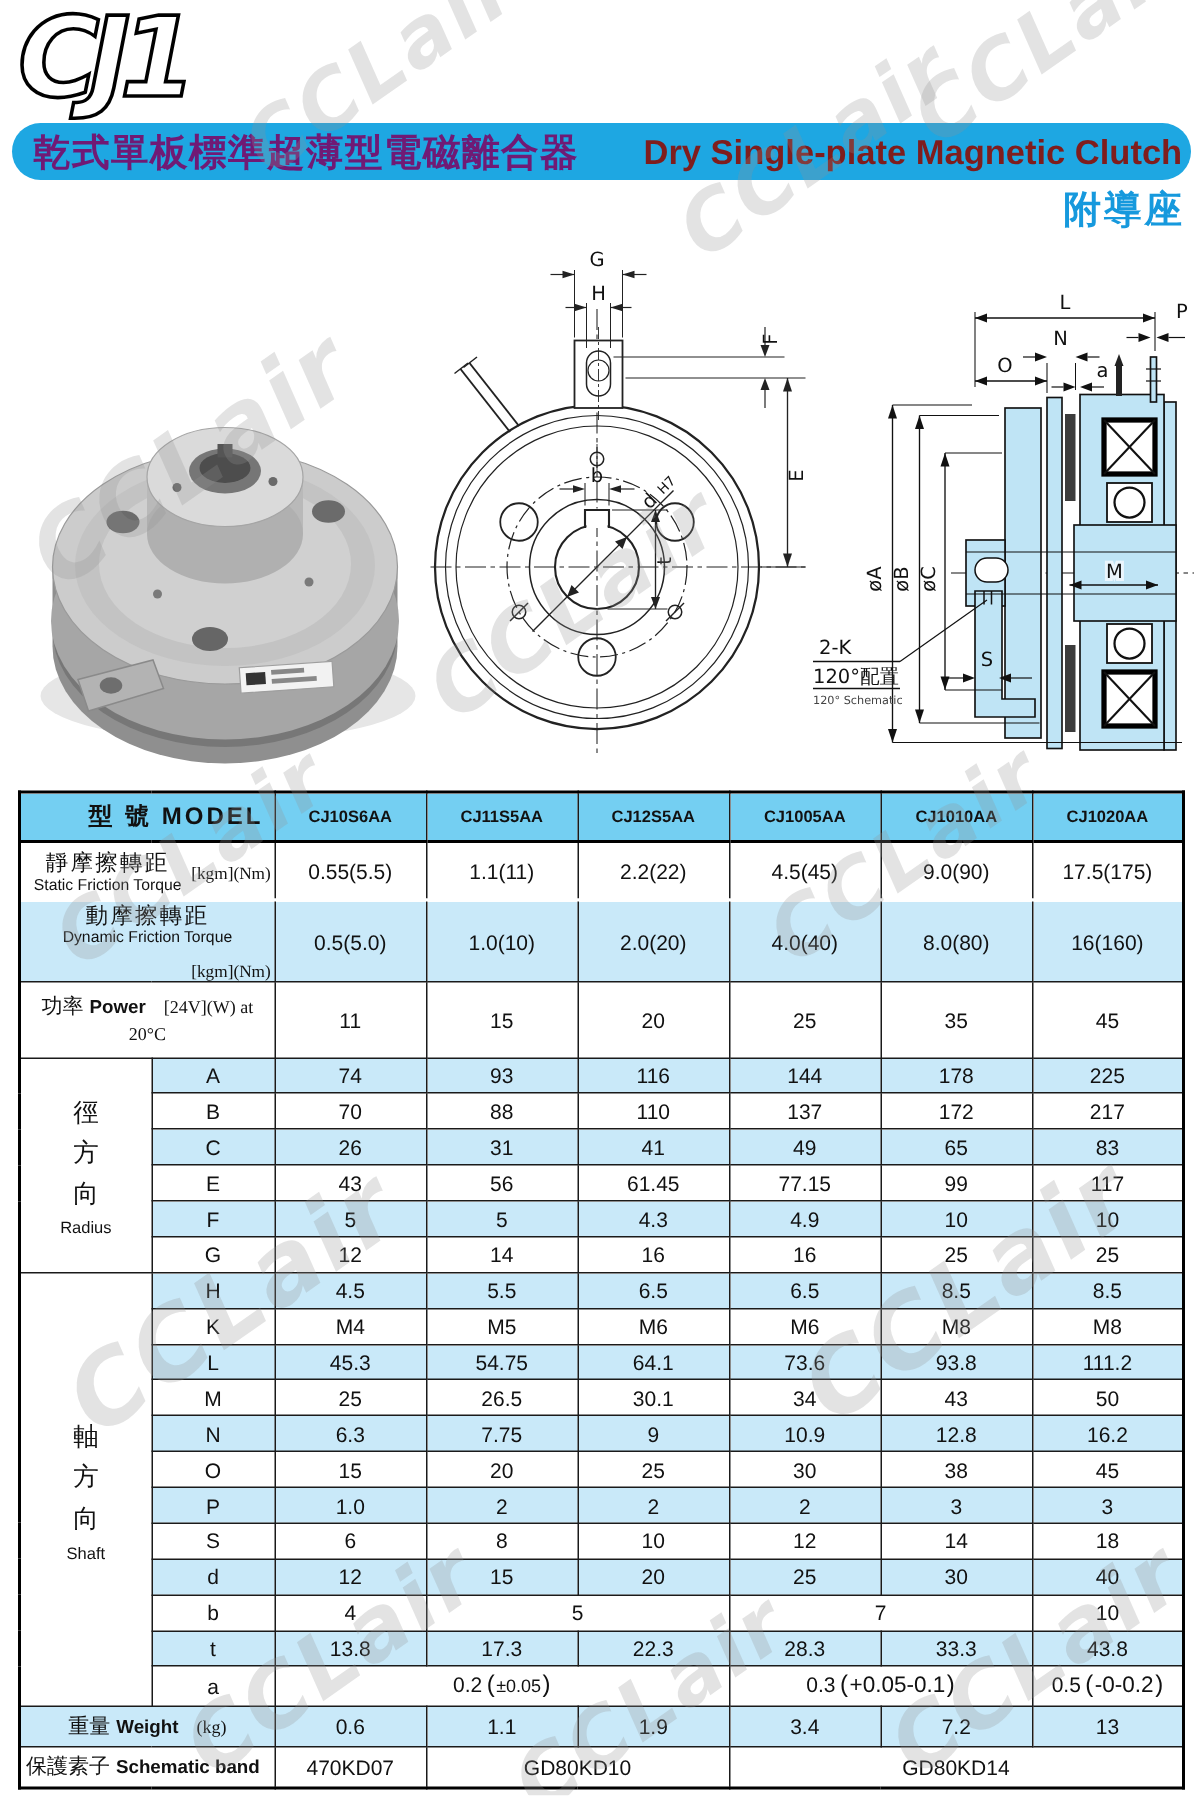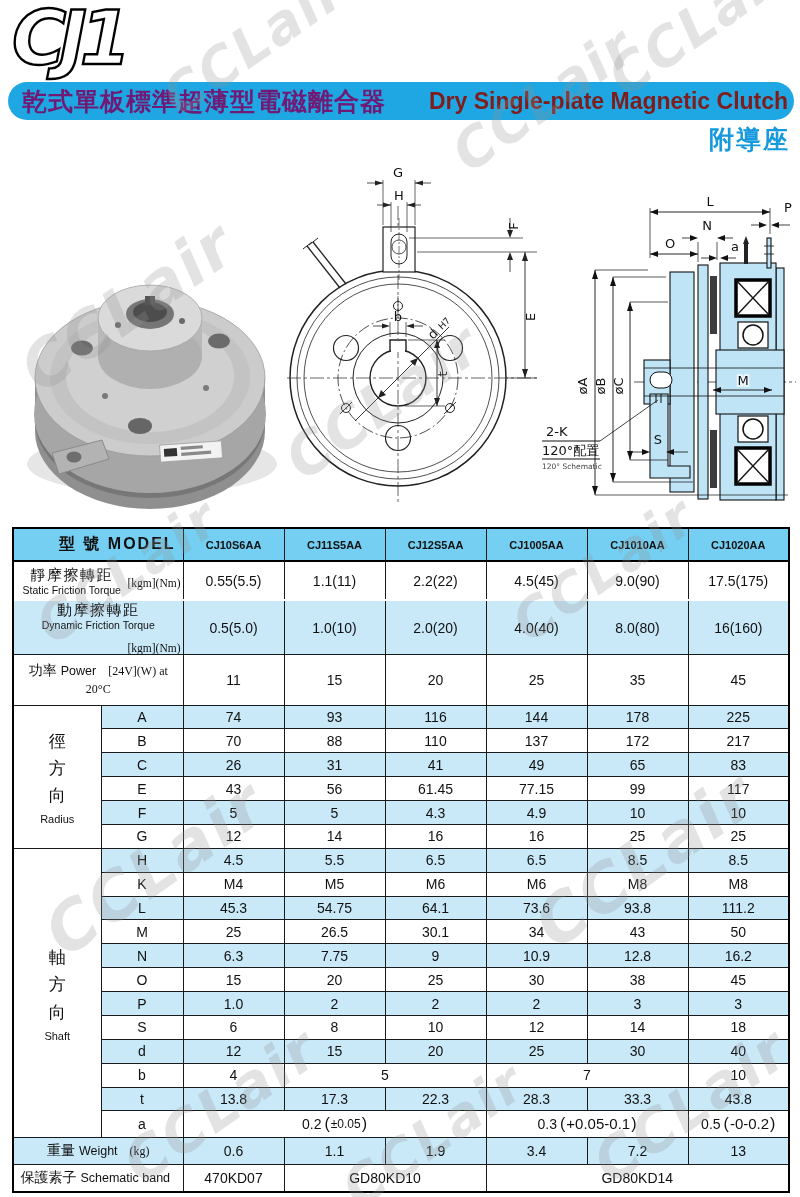--- a/index.html
+++ b/index.html
@@ -43,21 +43,21 @@
   .spec-table td.gcell{background:#fff;}
   .dashed td{border-top:2.5px dashed #fff;}
   .spec td{height:37px;}
   .kcell{font-size:14.5px;}
   .lcell{text-align:left;padding:1px 4px;margin-left:28px;}
   .lw{display:inline-block;vertical-align:middle;}
   .lzh{font-size:15px;letter-spacing:1.5px;white-space:nowrap;}
   .len{font-size:10.5px;margin-top:-1px;white-space:nowrap;}
   .lunit{display:inline-block;float:right;margin-top:11px;font-family:"Liberation Serif",serif;font-size:11.5px;white-space:nowrap;}
   .izh{font-size:14px;margin-right:4px;}
-  .ien{font-size:12.5px;margin-right:6px;}
+  .ien{font-size:12.5px;margin-right:6px;font-weight:bold;}
   .iunit{font-family:"Liberation Serif",serif;font-size:12px;margin-left:6px;}
   .gcell{padding:0;}
   .gzh{font-size:17px;line-height:1.6;}
   .gen{font-size:11px;margin-top:4px;}
   .vmain{font-size:14px;}
   .tol{display:inline-flex;align-items:center;margin-left:3px;font-size:14px;}
   .tol::before{content:"(";font-size:16px;margin-right:1px;}
   .tol::after{content:")";font-size:16px;margin-left:1px;}
   .tol.single span{font-size:12px;}
   .stack{display:inline-flex;flex-direction:row;font-size:15px;line-height:1.05;text-align:left;justify-content:flex-end;}

